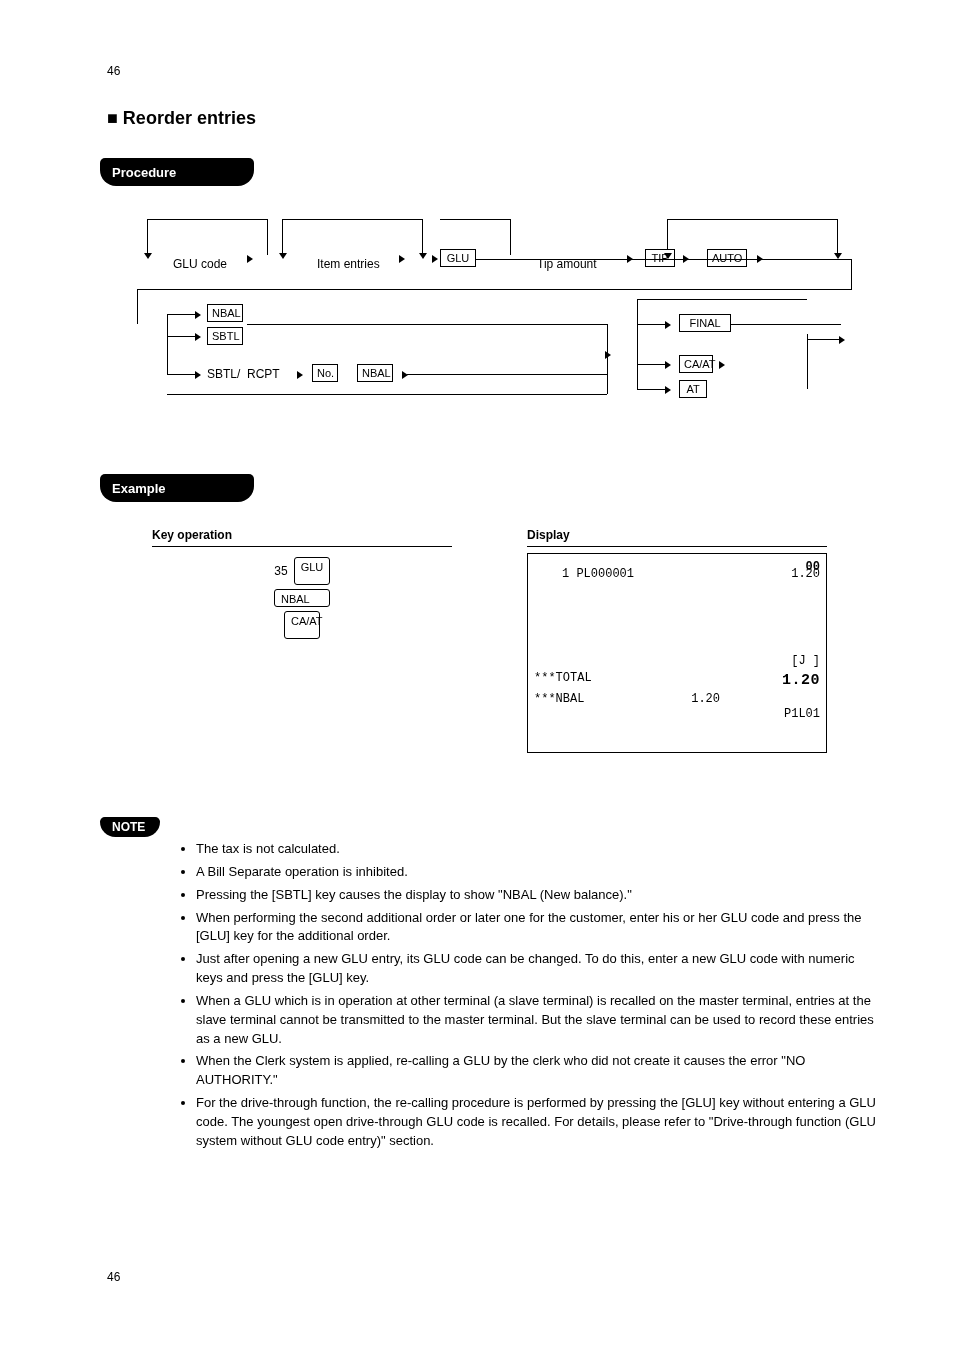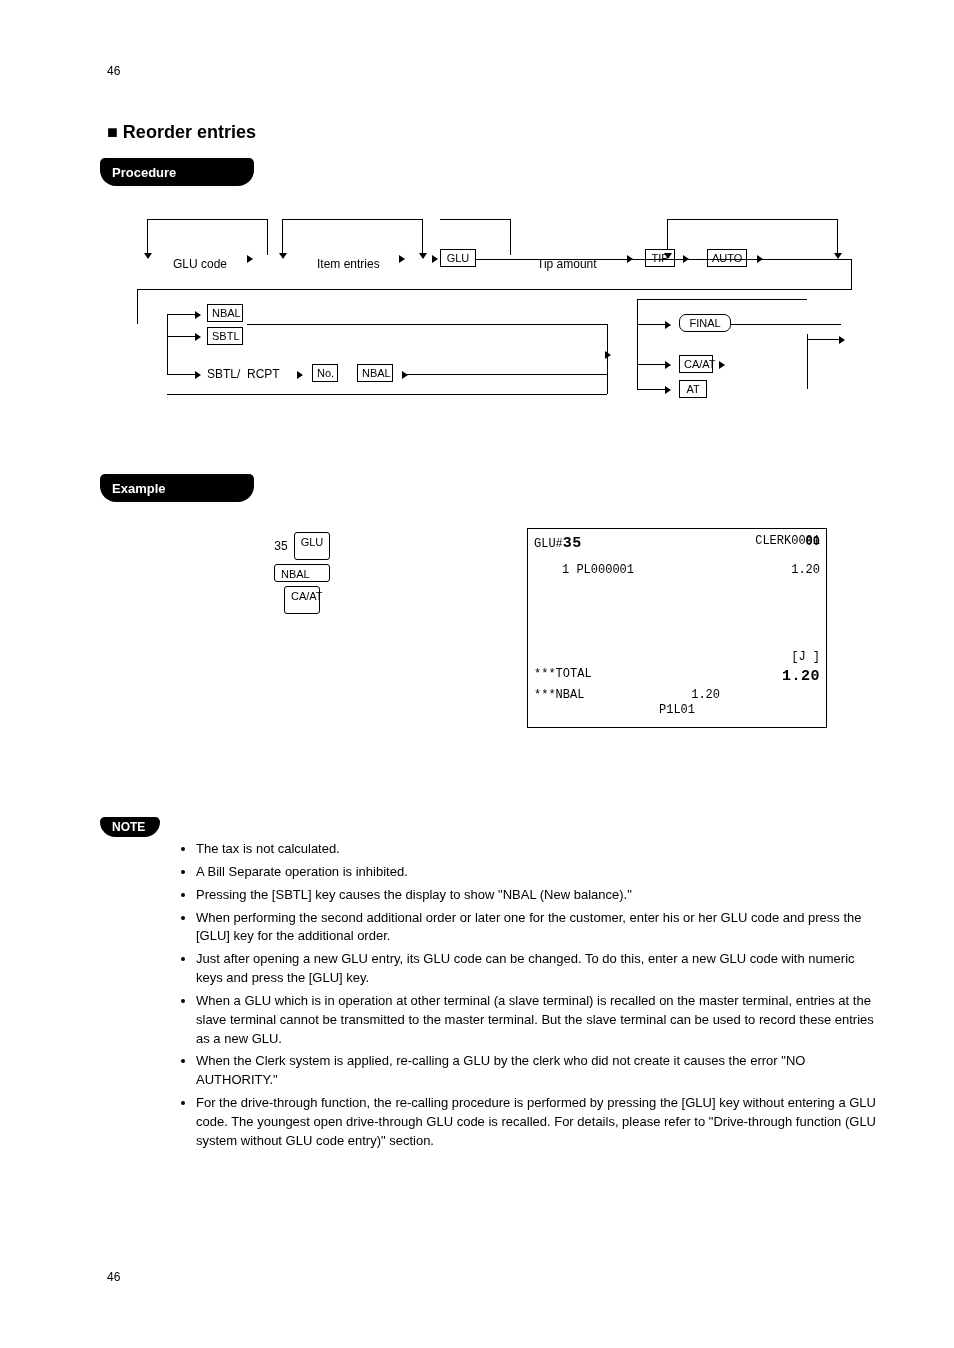--- a/index.html
+++ b/index.html
@@ -9,21 +9,21 @@
     width: 954px;
     height: 1348px;
     background: #fff;
     font-family: Arial, Helvetica, sans-serif;
     font-size: 12px;
     color: #000;
     position: relative;
   }
   .page-num-top { position: absolute; top: 64px; left: 107px; font-size: 12px; }
 
-  .title { position: absolute; top: 122px; left: 107px; font-size: 18px; font-weight: bold; }
+  .title { position: absolute; top: 108px; left: 107px; font-size: 18px; font-weight: bold; }
 
   
   .tab {
     position: absolute;
     background: #000;
     color: #fff;
     padding: 4px 16px 4px 12px;
     border-radius: 5px 5px 16px 16px;
     font-weight: bold;
     font-size: 13px;
@@ -52,21 +52,21 @@
   .key { border: 1px solid #000; border-radius: 3px; padding: 3px 6px; font-size: 11px; font-family: Arial; }
   .key.glu { width: 36px; height: 28px; }
   .key.nbal { width: 56px; height: 18px; }
   .key.cash { width: 36px; height: 28px; }
 
   .col-right { position: absolute; top: 0; left: 420px; width: 300px; }
   .col-right .hdr { border-bottom: 1px solid #000; padding-bottom: 4px; font-weight: bold; margin-bottom: 6px; }
   .display-frame { border: 1px solid #000; padding: 4px 6px; font-family: 'Courier New', monospace; font-size: 12px; height: 200px; position: relative; }
   .disp-row { display: flex; justify-content: space-between; line-height: 1.4; }
   .disp-big { font-size: 15px; font-weight: bold; letter-spacing: 0.5px; }
-  .disp-bot-center { text-align: center; }
+  .disp-bot-center { text-align: right; }
   .dots { position: absolute; top: 6px; right: 6px; font-weight: bold; }
 
   
   .note-body { position: absolute; top: 840px; left: 180px; width: 700px; font-size: 13px; line-height: 1.45; }
   .note-body li { margin-bottom: 4px; }
 
   .page-num-bottom { position: absolute; top: 1270px; left: 107px; font-size: 12px; }
 </style>
 </head>
 <body>
@@ -144,59 +144,57 @@
   <div class="d-line" style="top:175px; left:300px; width:200px; height:1px;"></div>
   <div class="d-line" style="top:195px; left:60px; width:440px; height:1px;"></div>
   <div class="d-line" style="top:125px; left:500px; width:1px; height:70px;"></div>
   <div class="arrow-r" style="top:152px; left:498px;"></div>
 
   <div class="d-line" style="top:100px; left:530px; width:170px; height:1px;"></div>
   <div class="d-line" style="top:100px; left:530px; width:1px; height:90px;"></div>
 
   <div class="d-line" style="top:125px; left:530px; width:30px; height:1px;"></div>
   <div class="arrow-r" style="top:122px; left:558px;"></div>
-  <div class="d-box" style="top:115px; left:572px; width:52px; height:18px;border-radius:7px;">FINAL</div>
+  <div class="d-box" style="top:115px; left:572px; width:52px; height:18px;">FINAL</div>
 
   <div class="d-line" style="top:165px; left:530px; width:30px; height:1px;"></div>
   <div class="arrow-r" style="top:162px; left:558px;"></div>
   <div class="d-box" style="top:156px; left:572px; width:34px; height:18px;">CA/AT</div>
   <div class="arrow-r" style="top:162px; left:612px;"></div>
 
   <div class="d-line" style="top:190px; left:530px; width:30px; height:1px;"></div>
   <div class="arrow-r" style="top:187px; left:558px;"></div>
   <div class="d-box" style="top:181px; left:572px; width:28px; height:18px;">AT</div>
 
   <div class="d-line" style="top:125px; left:624px; width:110px; height:1px;"></div>
   <div class="d-line" style="top:135px; left:700px; width:1px; height:55px;"></div>
   <div class="d-line" style="top:140px; left:700px; width:34px; height:1px;"></div>
   <div class="arrow-r" style="top:137px; left:732px;"></div>
 </div>
 
 <div class="tab example">Example</div>
 
 <div class="example-section">
   <div class="col-left">
+    <div class="hdr">Key operation</div>
     <div class="key-row">
       <span>35</span>
       <span class="key glu">GLU</span>
     </div>
     <div class="key-row">
       <span class="key nbal">NBAL</span>
     </div>
     <div class="key-row">
       <span class="key cash">CA/AT</span>
     </div>
   </div>
 
   <div class="col-right">
+    <div class="hdr">Display</div>
     <div class="display-frame">
-      <div class="disp-row">
-        <span><span>GLU#</span><span class="disp-big">35</span></span>
-        <span>CLERK0001</span>
-      </div>
       <span class="dots">00</span>
       <div style="height:8px;"></div>
       <div class="disp-row">
         <span style="padding-left:28px;">1 PL000001</span>
         <span>1.20</span>
       </div>
       <div style="height:70px;"></div>
       <div class="disp-row" style="justify-content:flex-end;">
         <span>[J ]</span>
       </div>

